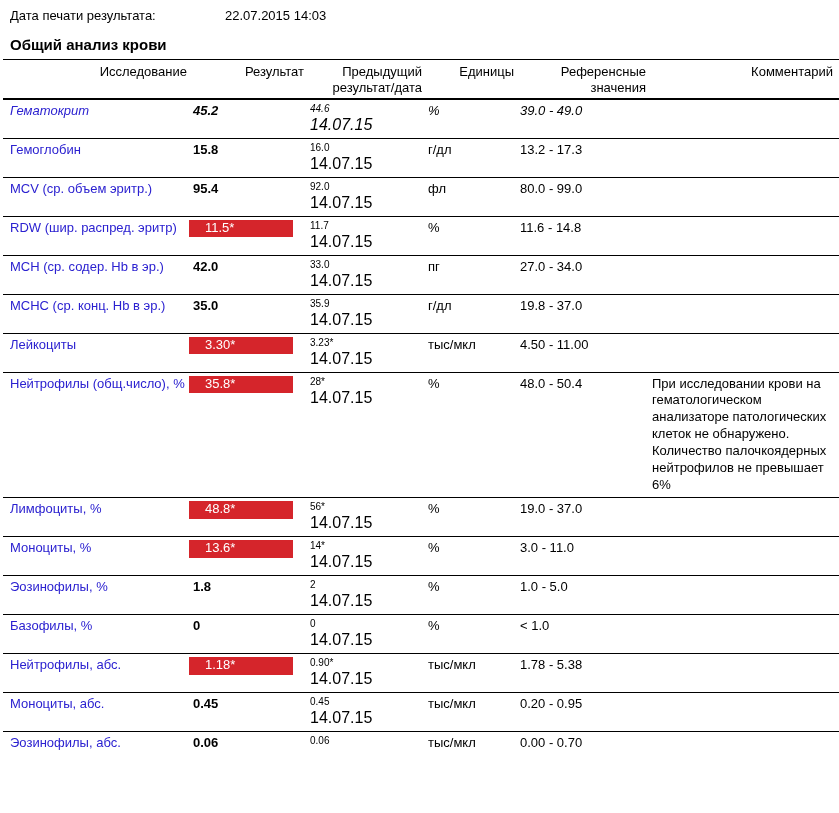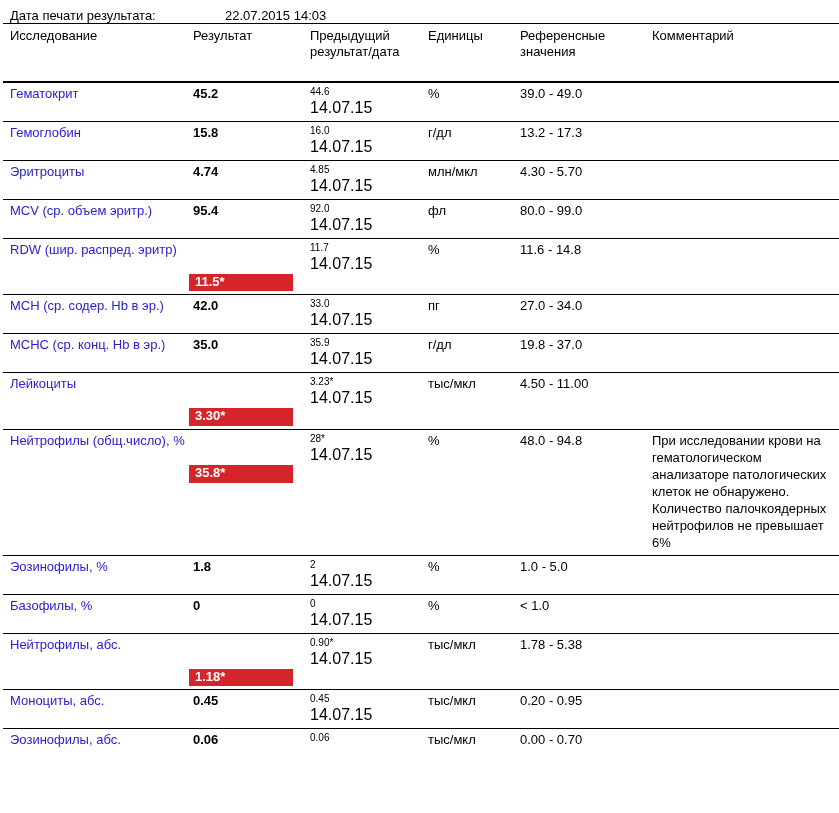--- a/index.html
+++ b/index.html
@@ -30,66 +30,66 @@
   }
   table.results {
     margin-left: 3px;
     width: 836px;
     border-collapse: collapse;
     table-layout: fixed;
     border-top: 1px solid var(--line);
   }
   table.results thead th {
     font-weight: normal;
-    text-align: left;
+    text-align: right;
     vertical-align: top;
     font-size: 13px;
-    padding: 4px 6px 20px 0;
+    padding: 4px 6px 1px 0;
     border-bottom: 2px solid var(--line);
     line-height: 1.25;
   }
   table.results thead th:first-child { padding-left: 7px; }
   table.results tbody td {
     vertical-align: top;
     font-size: 13px;
     padding: 3px 6px 3px 0;
     border-top: 1px solid var(--line);
     line-height: 1.3;
   }
-  table.results tbody tr:first-child td { border-top: none; }
+  table.results tbody tr:first-child td { border-top: none; font-style: italic; }
   table.results tbody td.c-name { color: var(--test-name); padding-left: 7px; }
   table.results tbody td.c-result { font-weight: bold; }
   .flag-box {
     display: inline-block;
     width: 104px;
     background: var(--abnormal-bg);
     color: var(--abnormal-text);
-    font-weight: bold;
-    padding: 0 0 1px 6px;
+    font-weight: normal;
+    padding: 0 0 1px 16px;
     margin-left: -4px;
-    margin-top: 32px;
   }
   td.c-prev .prev-val { font-size: 10px; display: block; line-height: 1.2; }
   td.c-prev .prev-date { font-size: 16px; display: block; line-height: 1.25; }
   td.c-comment {
     font-size: 10px;
     line-height: 11px;
     padding-right: 4px;
   }
 </style>
 </head>
 <body>
 
 <div class="page">
 
   <div class="print-date-line">
     <span class="label">Дата печати результата:</span>
     <span class="value">22.07.2015 14:03</span>
   </div>
 
+  <div class="report-title">Общий анализ крови</div>
 
   <table class="results">
     <colgroup>
       <col style="width:190px">
       <col style="width:117px">
       <col style="width:118px">
       <col style="width:92px">
       <col style="width:132px">
       <col style="width:187px">
     </colgroup>
@@ -120,31 +120,20 @@
           <td class="c-result">15.8</td>
           <td class="c-prev">
             <span class="prev-val">16.0</span>
             <span class="prev-date">14.07.15</span>
           </td>
           <td class="c-units">г/дл</td>
           <td class="c-ref">13.2 - 17.3</td>
           <td class="c-comment"></td>
         </tr>
         <tr>
-          <td class="c-name">Эритроциты</td>
-          <td class="c-result">4.74</td>
-          <td class="c-prev">
-            <span class="prev-val">4.85</span>
-            <span class="prev-date">14.07.15</span>
-          </td>
-          <td class="c-units">млн/мкл</td>
-          <td class="c-ref">4.30 - 5.70</td>
-          <td class="c-comment"></td>
-        </tr>
-        <tr>
           <td class="c-name">MCV (ср. объем эритр.)</td>
           <td class="c-result">95.4</td>
           <td class="c-prev">
             <span class="prev-val">92.0</span>
             <span class="prev-date">14.07.15</span>
           </td>
           <td class="c-units">фл</td>
           <td class="c-ref">80.0 - 99.0</td>
           <td class="c-comment"></td>
         </tr>
@@ -193,22 +182,44 @@
           <td class="c-comment"></td>
         </tr>
         <tr>
           <td class="c-name">Нейтрофилы (общ.число), %</td>
           <td class="c-result"><span class="flag-box">35.8*</span></td>
           <td class="c-prev">
             <span class="prev-val">28*</span>
             <span class="prev-date">14.07.15</span>
           </td>
           <td class="c-units">%</td>
-          <td class="c-ref">48.0 - 94.8</td>
+          <td class="c-ref">48.0 - 50.4</td>
           <td class="c-comment">При исследовании крови на гематологическом анализаторе патологических клеток не обнаружено. Количество палочкоядерных нейтрофилов не превышает 6%</td>
+        </tr>
+        <tr>
+          <td class="c-name">Лимфоциты, %</td>
+          <td class="c-result"><span class="flag-box">48.8*</span></td>
+          <td class="c-prev">
+            <span class="prev-val">56*</span>
+            <span class="prev-date">14.07.15</span>
+          </td>
+          <td class="c-units">%</td>
+          <td class="c-ref">19.0 - 37.0</td>
+          <td class="c-comment"></td>
+        </tr>
+        <tr>
+          <td class="c-name">Моноциты, %</td>
+          <td class="c-result"><span class="flag-box">13.6*</span></td>
+          <td class="c-prev">
+            <span class="prev-val">14*</span>
+            <span class="prev-date">14.07.15</span>
+          </td>
+          <td class="c-units">%</td>
+          <td class="c-ref">3.0 - 11.0</td>
+          <td class="c-comment"></td>
         </tr>
         <tr>
           <td class="c-name">Эозинофилы, %</td>
           <td class="c-result">1.8</td>
           <td class="c-prev">
             <span class="prev-val">2</span>
             <span class="prev-date">14.07.15</span>
           </td>
           <td class="c-units">%</td>
           <td class="c-ref">1.0 - 5.0</td>

